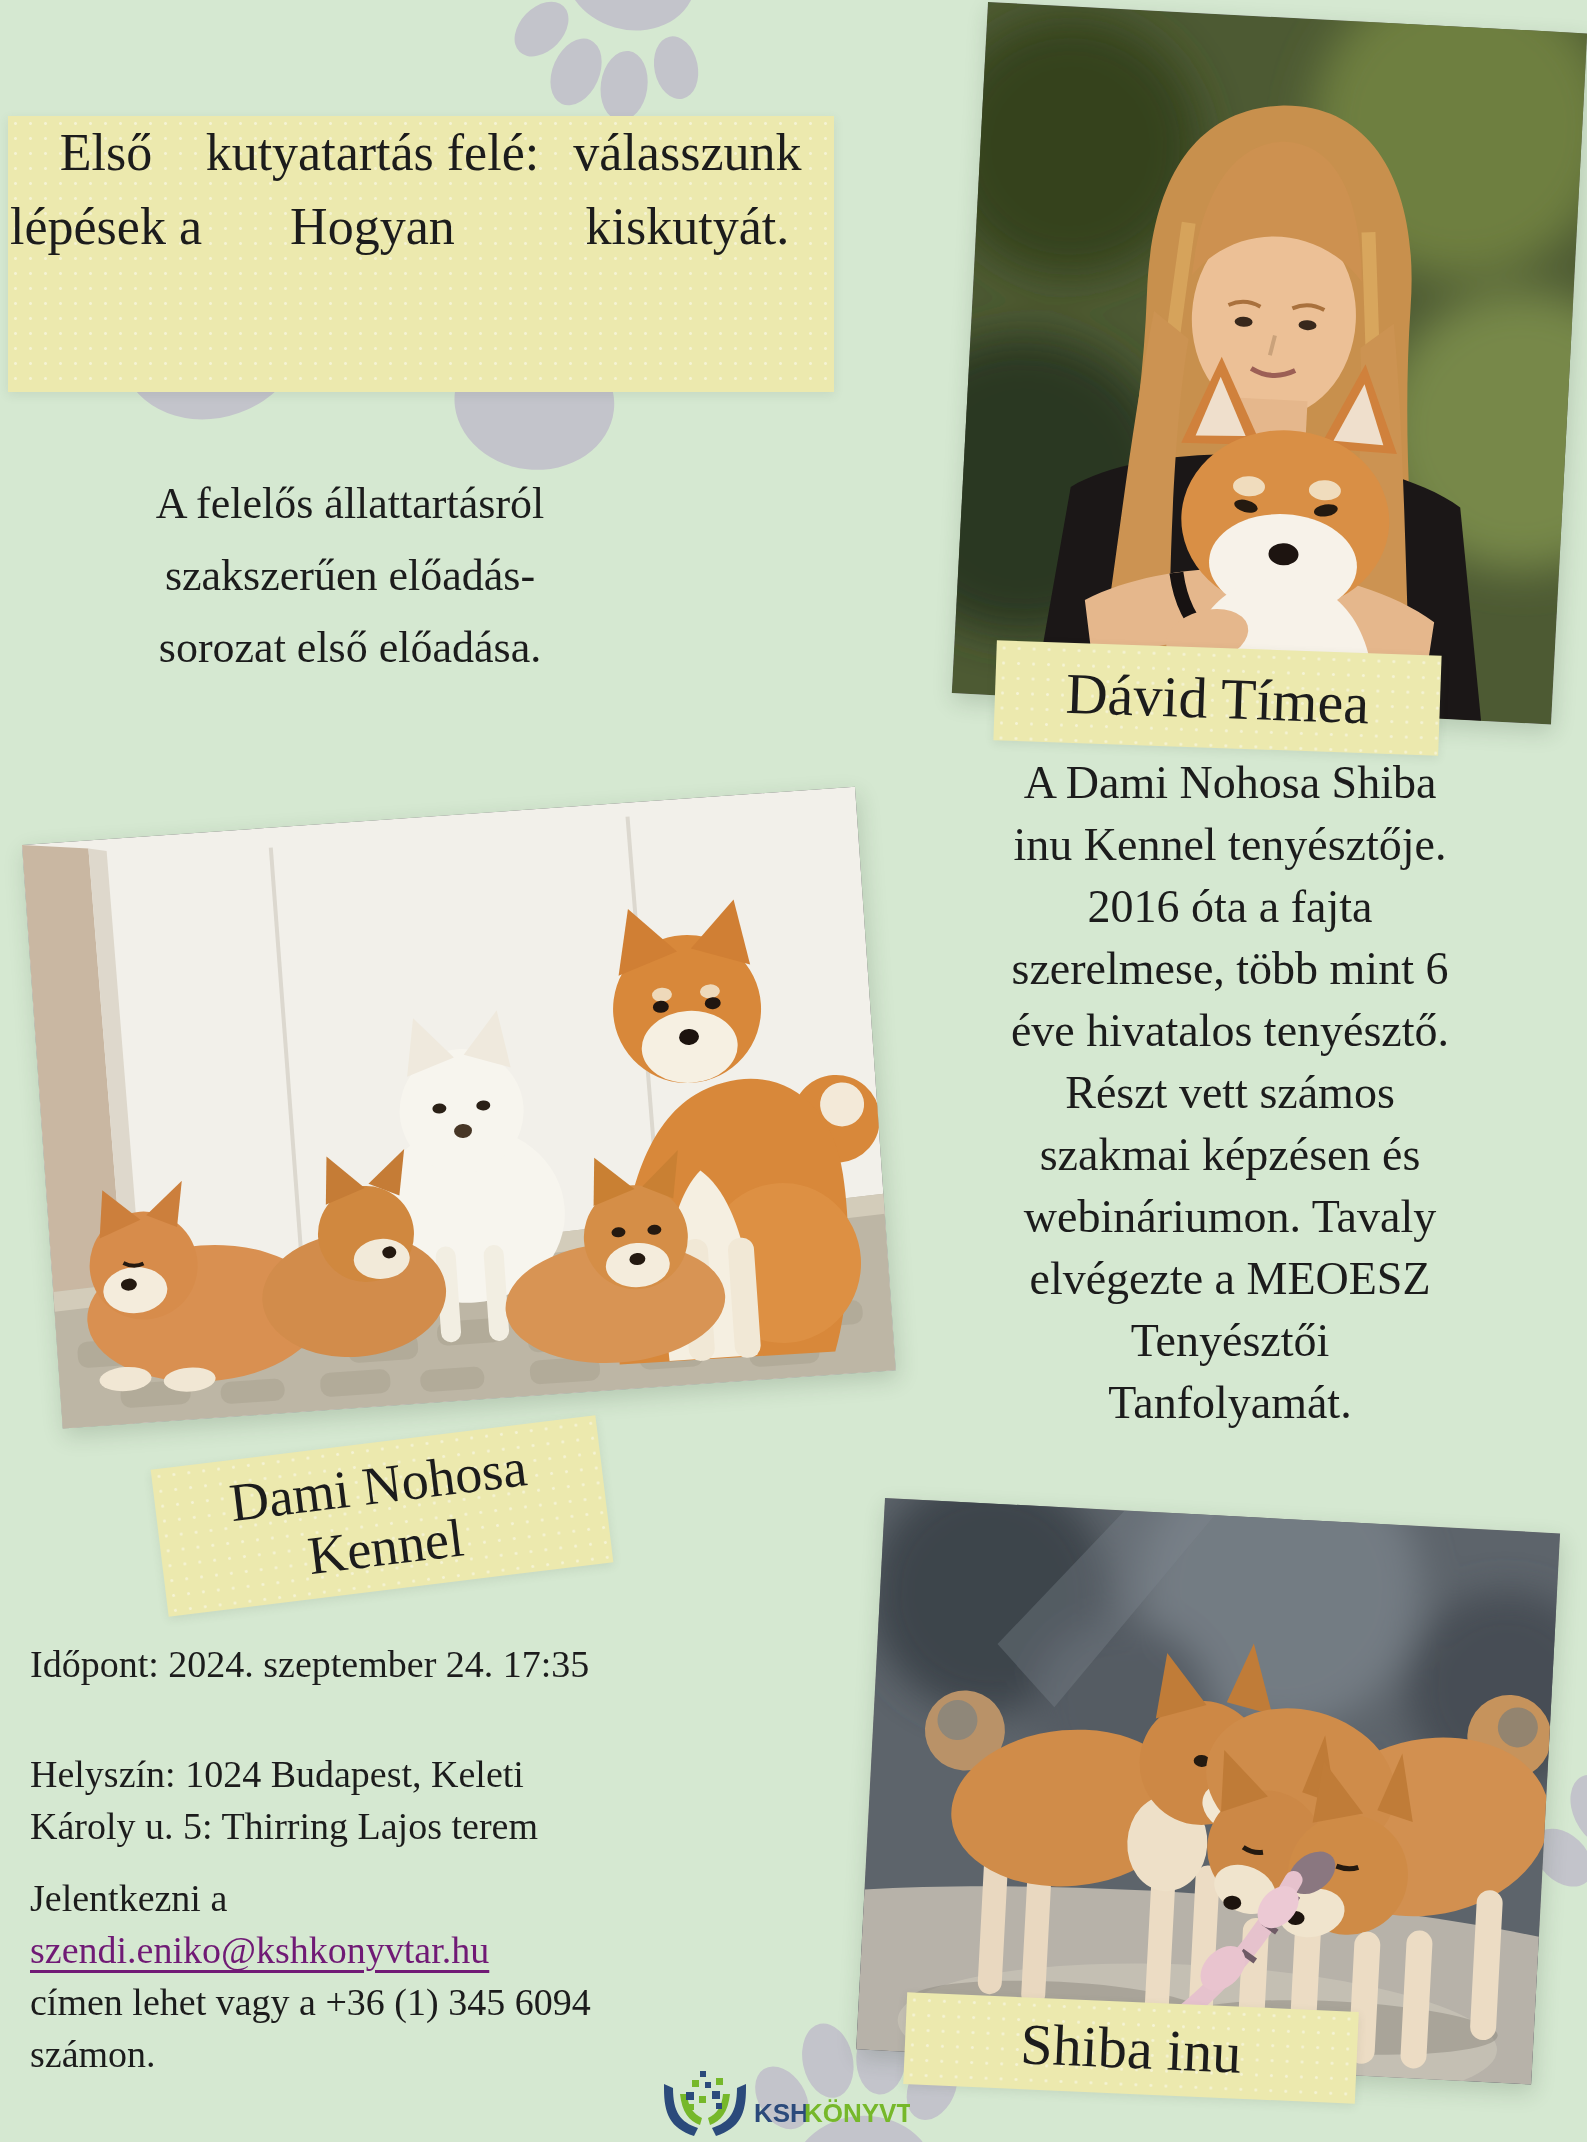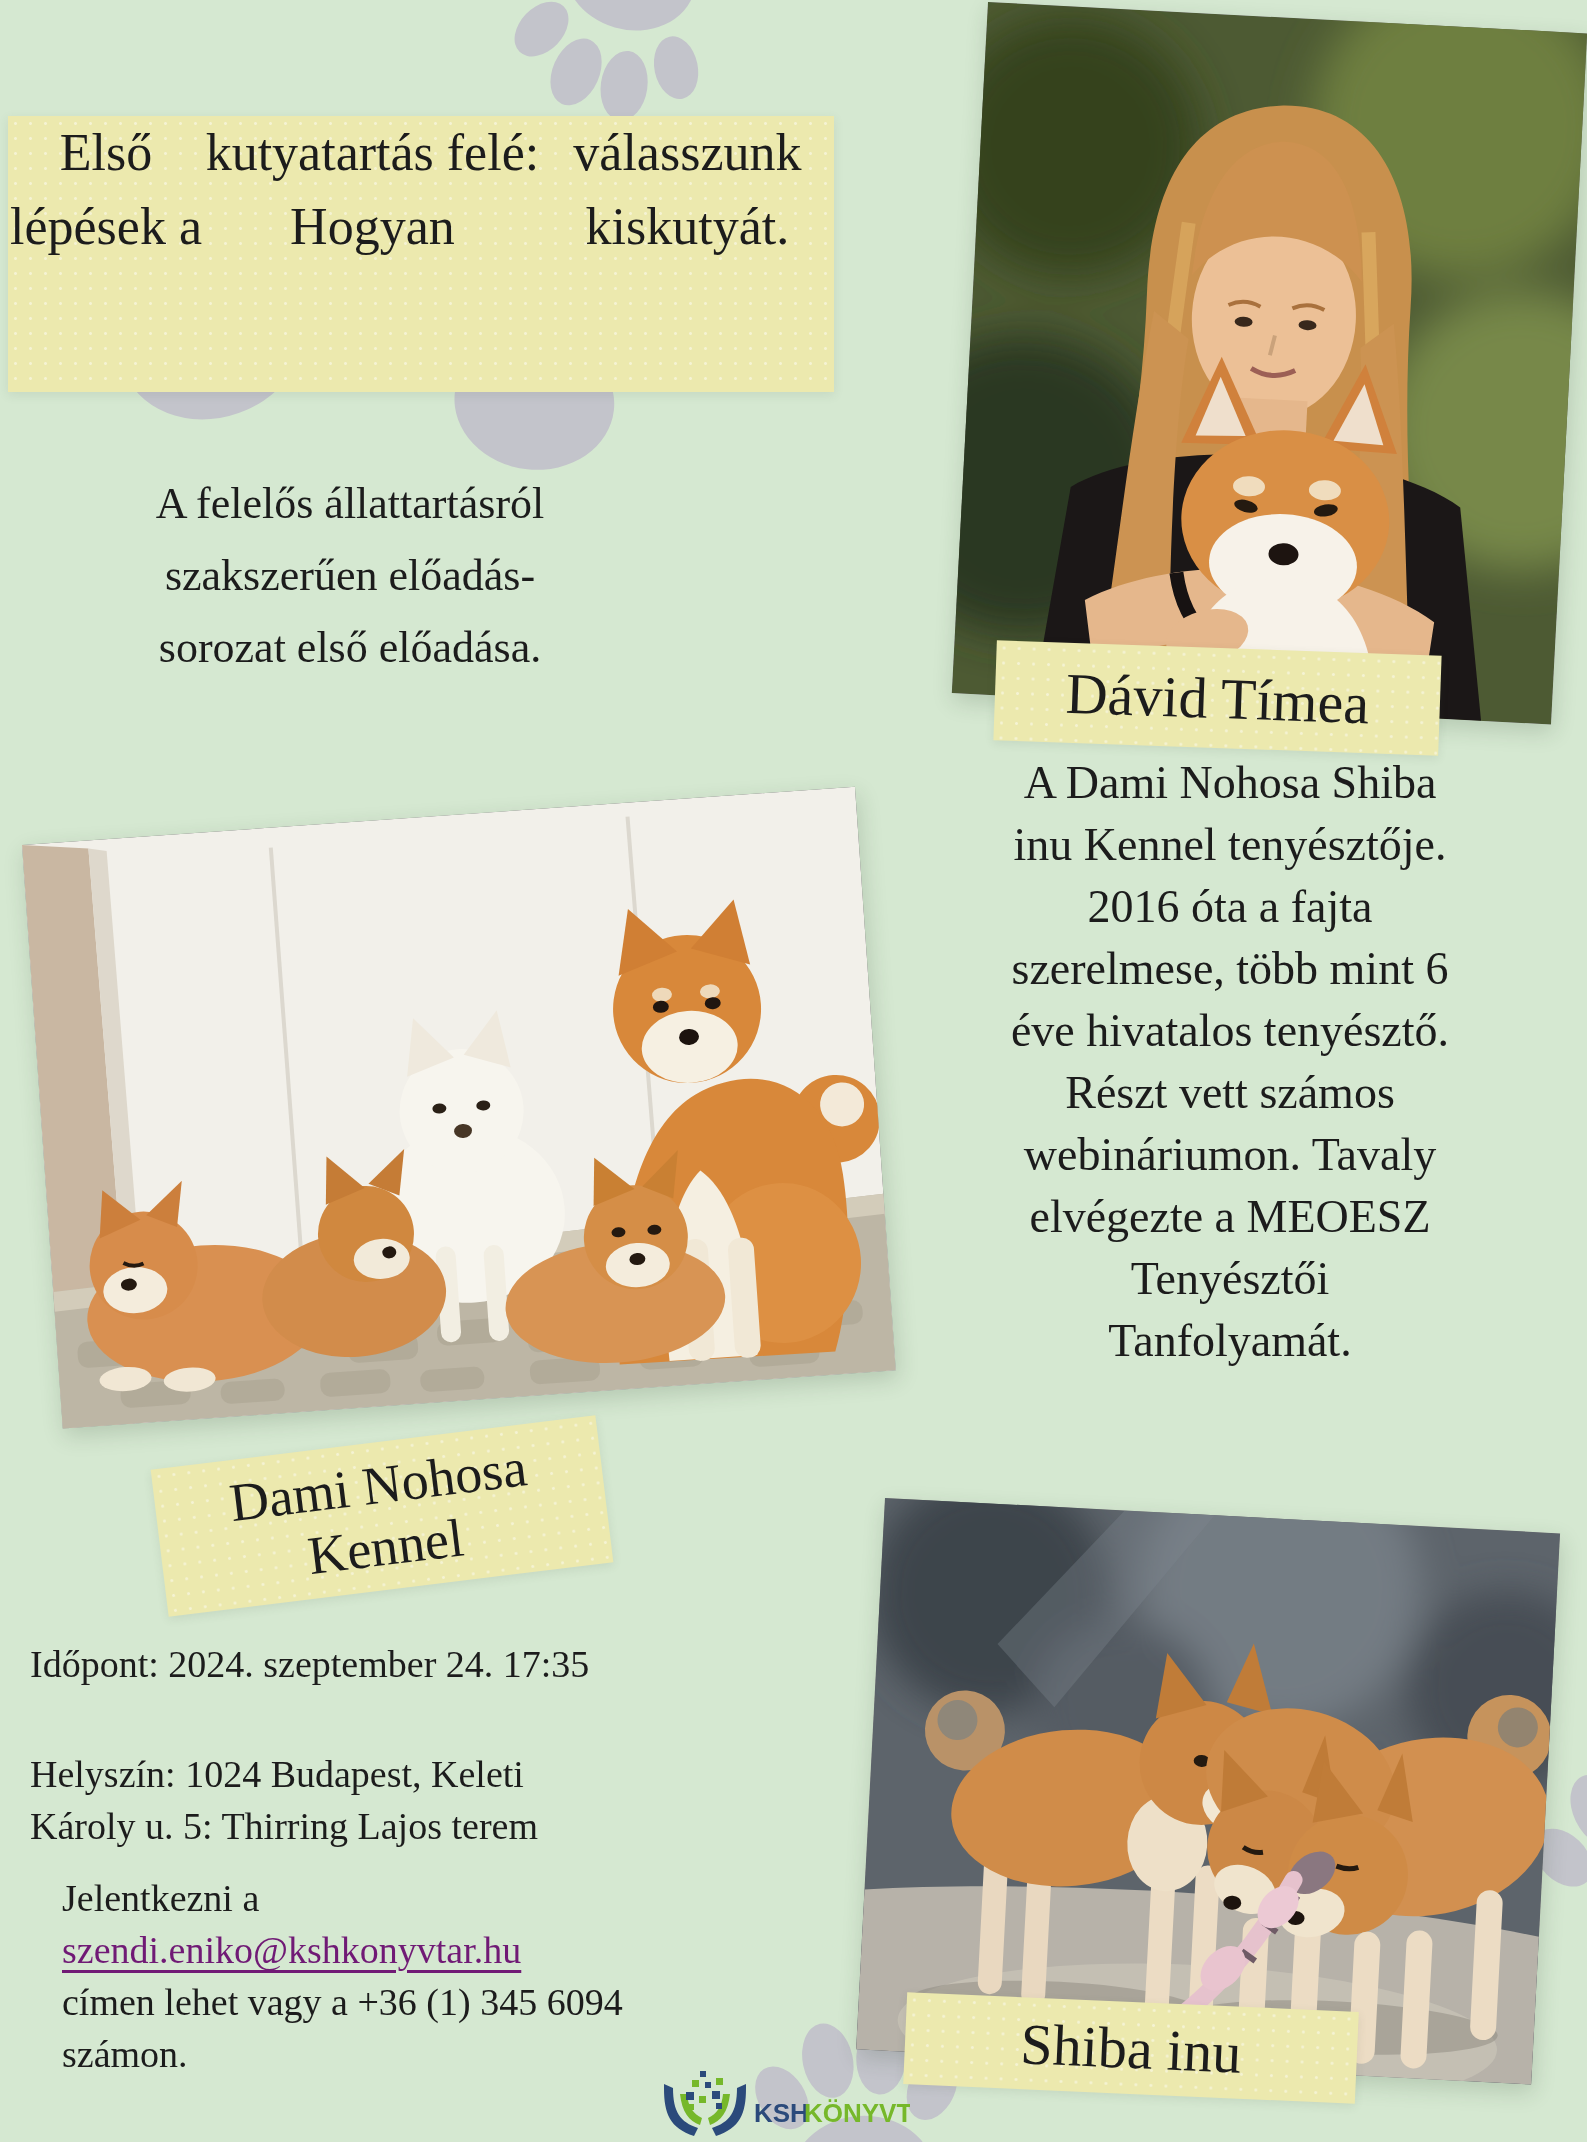--- a/index.html
+++ b/index.html
@@ -20,21 +20,21 @@
   .speaker-tag{left:995px;top:648px;width:445px;height:100px;transform:rotate(2deg);
                display:flex;align-items:center;justify-content:center;font-size:58px;}
   .bio{position:absolute;left:880px;top:752px;width:700px;font-size:46px;line-height:62px;}
   .kennel-tag{left:158px;top:1442px;width:448px;height:148px;transform:rotate(-7deg);
               display:flex;flex-direction:column;align-items:center;justify-content:center;font-size:54px;line-height:62px;}
   .breed-tag{left:905px;top:2002px;width:452px;height:92px;transform:rotate(2.5deg);
              display:flex;align-items:center;justify-content:center;font-size:58px;}
   .info{position:absolute;left:30px;font-size:38px;line-height:52px;}
   .info-time{top:1638px;}
   .info-location{top:1748px;}
-  .info-apply{top:1872px;width:640px;margin-left:32px;}
+  .info-apply{top:1872px;width:640px;}
   .email{color:#701a75;text-decoration:underline;text-decoration-thickness:3px;text-underline-offset:7px;cursor:pointer;}
   .logo{position:absolute;left:658px;top:2070px;width:252px;height:68px;}
 </style>
 </head>
 <body>
 
 <div class="poster">
 
   <svg class="paw" style="left:518px;top:-92px;width:200px;transform:rotate(196deg);" viewBox="0 0 120 130">
       <g fill="#c3c4cb">
@@ -151,20 +151,21 @@
     <span>Dávid Tímea</span>
   </div>
 
   <div class="bio center-text">
     <div>A Dami Nohosa Shiba</div>
     <div>inu Kennel tenyésztője.</div>
     <div>2016 óta a fajta</div>
     <div>szerelmese, több mint 6</div>
     <div>éve hivatalos tenyésztő.</div>
     <div>Részt vett számos</div>
+    <div>szakmai képzésen és</div>
     <div>webináriumon. Tavaly</div>
     <div>elvégezte a MEOESZ</div>
     <div>Tenyésztői</div>
     <div>Tanfolyamát.</div>
   </div>
 
   <div class="photo" style="left:22px;top:845px;width:835px;height:585px;transform:rotate(-4deg);">
     <svg viewBox="0 0 835 585" preserveAspectRatio="none">
       <rect width="835" height="585" fill="#f2f0ea"></rect>
       <path d="M0,0 L66,8 L72,585 L0,585 Z" fill="#c9b7a2"></path>

